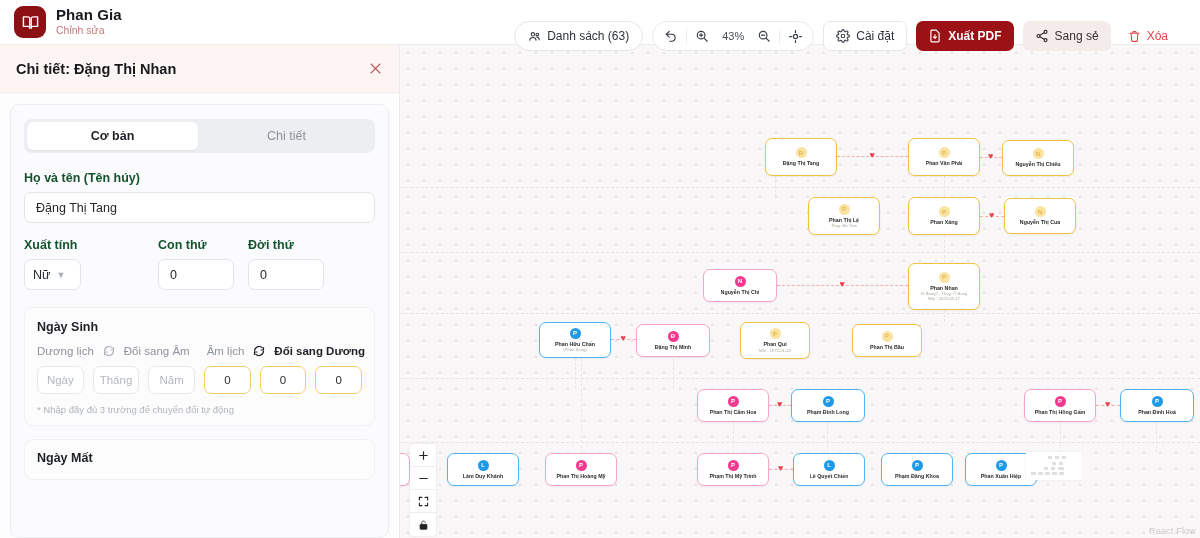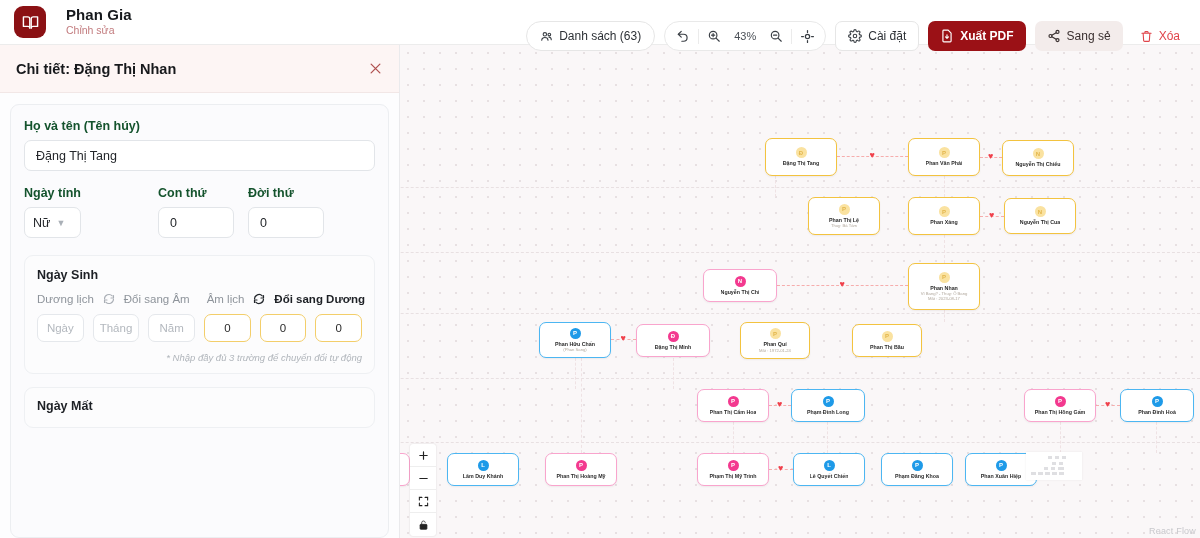--- a/index.html
+++ b/index.html
@@ -10,30 +10,30 @@
     color:#1f2328;
     -webkit-font-smoothing: antialiased;
   }
 
   
   .topbar {
     position:absolute; top:0; left:0; width:1200px; height:45px;
     background:#ffffff; border-bottom:1px solid #ececec;
     display:flex; align-items:center; z-index:40;
   }
-  .brand { display:flex; align-items:center; gap:20px; padding-left:14px; }
+  .brand { display:flex; align-items:center; gap:10px; padding-left:14px; }
   .logo {
     width:32px; height:32px; border-radius:9px; background:#8b1114;
     display:flex; align-items:center; justify-content:center; flex:0 0 auto;
   }
   .brand-text { line-height:1.1; }
   .brand-title { font-size:15px; font-weight:bold; color:#15181c; letter-spacing:.1px;}
   .brand-sub { font-size:10.5px; color:#c27b7e; margin-top:1px; }
 
-  .topbar-right { margin-left:auto; display:flex; align-items:center; gap:9px; padding-right:12px;margin-top:28px; }
+  .topbar-right { margin-left:auto; display:flex; align-items:center; gap:9px; padding-right:24px;margin-top:28px; }
 
   .pill {
     display:flex; align-items:center; gap:6px; height:30px;
     border:1px solid #e6e6e6; border-radius:16px; background:#fff;
     padding:0 13px; font-size:12px; color:#2d3136; white-space:nowrap;
   }
   .zoomgroup {
     display:flex; align-items:center; height:30px;
     border:1px solid #e9e9e9; border-radius:16px; background:#fff;
     padding:0 5px; gap:2px;
@@ -169,21 +169,21 @@
   .dob-heads { display:flex; align-items:center; gap:9px; font-size:11.5px; color:#5c6views; }
   .dob-heads span { white-space:nowrap; }
   .muted { color:#8e949b; }
   .strong-lbl { color:#1d2025; font-weight:bold; }
   .dob-inputs { display:flex; gap:9px; margin-top:9px; }
   .d-in {
     width:52px; height:28px; border:1px solid #e5e8ec; border-radius:7px; background:#fff;
     font-size:11.5px; color:#b3b8be; display:flex; align-items:center; justify-content:center;
   }
   .d-in.lunar { border-color:#f3ce6a; color:#2b2b2b; }
-  .dob-note { font-size:9.5px; color:#b0b5bb; text-align:right; margin-top:10px;font-style:italic; }
+  .dob-note { font-size:9.5px; color:#b0b5bb; text-align:left; margin-top:10px; }
 
   .death-card {
     margin-top:13px; border:1px solid #eef0f3; border-radius:9px; background:#fcfcfd;
     padding:11px 12px 14px 12px;
   }
   .death-title { font-size:12.5px; font-weight:bold; color:#1d2025; }
 
   svg { display:block; }
 </style>
 </head>
@@ -474,27 +474,31 @@
     <div class="panel-title">Chi tiết: Đặng Thị Nhan</div>
     <div class="panel-close">
       <svg width="15" height="15" viewBox="0 0 24 24" fill="none" stroke="#b0504f" stroke-width="2" stroke-linecap="round">
           <path d="M5 5l14 14M19 5 5 19"></path>
         </svg>
     </div>
   </div>
 
   <div class="panel-body">
     <div class="card">
+      <div class="tabs">
+        <div class="tab active">Cơ bản</div>
+        <div class="tab">Chi tiết</div>
+      </div>
 
       <div class="flabel">Họ và tên (Tên húy)</div>
       <div class="input">Đặng Thị Tang</div>
 
       <div class="row3">
         <div style="width:120px">
-          <div class="flabel">Ngày tính</div>
+          <div class="flabel">Xuất tính</div>
           <div class="select">
             <span>Nữ</span>
             <span class="chev">▼</span>
           </div>
         </div>
         <div style="width:76px">
           <div class="flabel">Con thứ</div>
           <div class="input">0</div>
         </div>
         <div style="width:76px">

